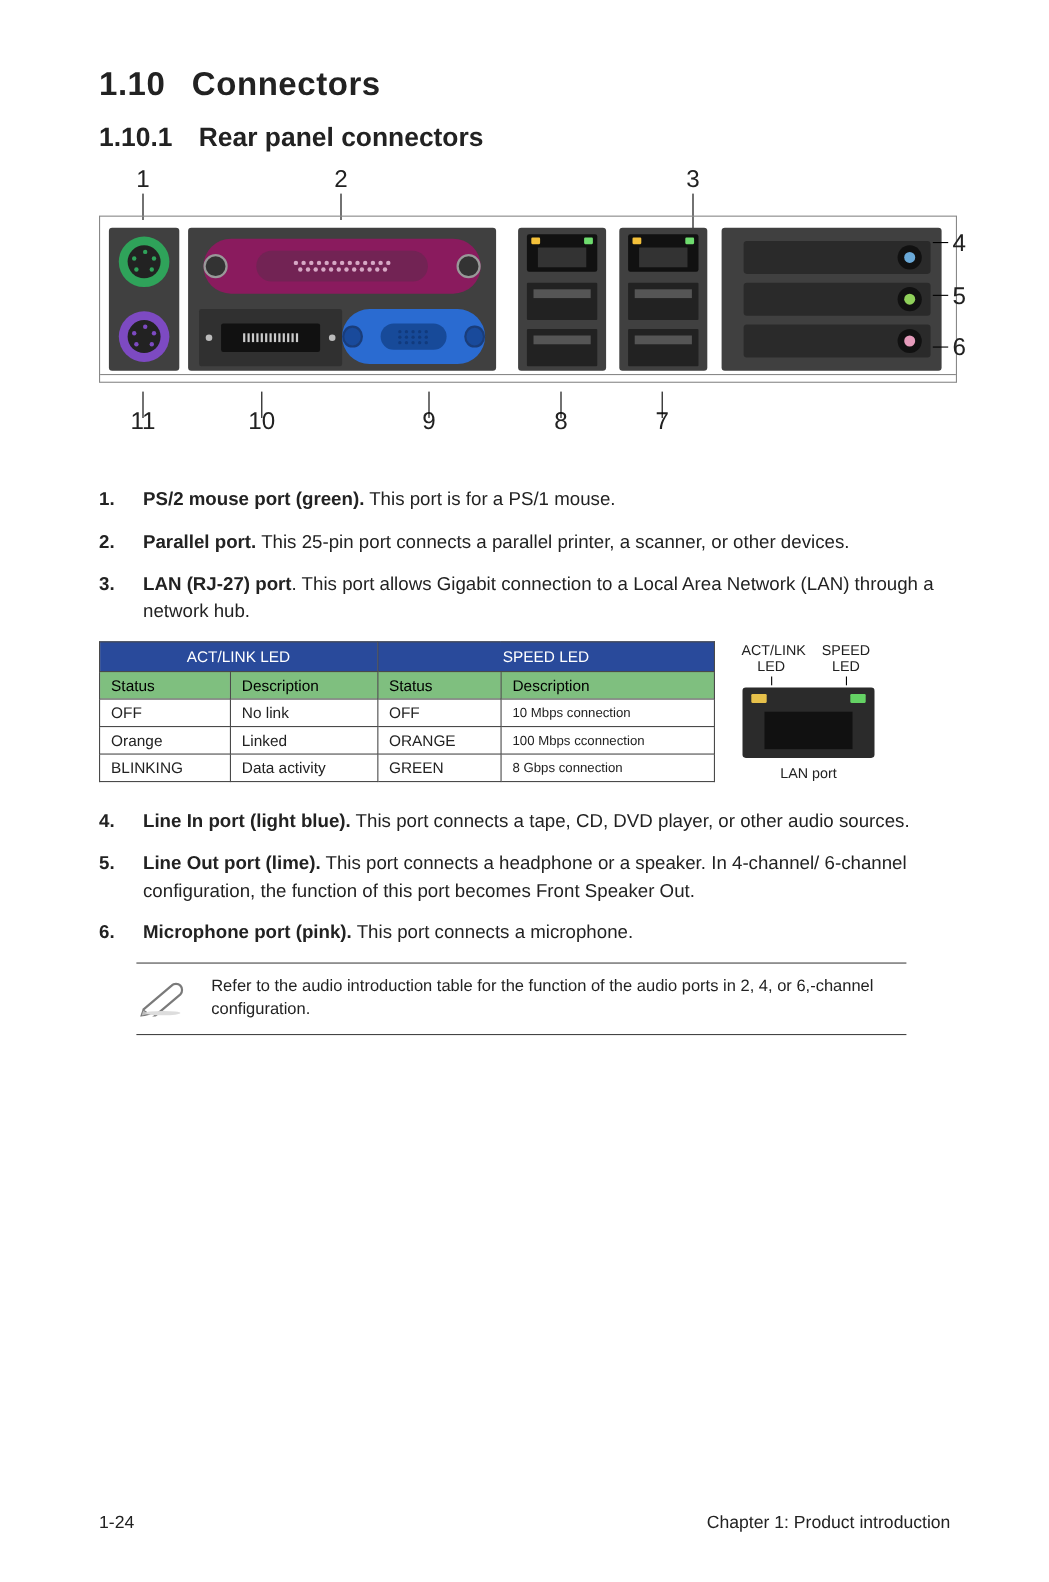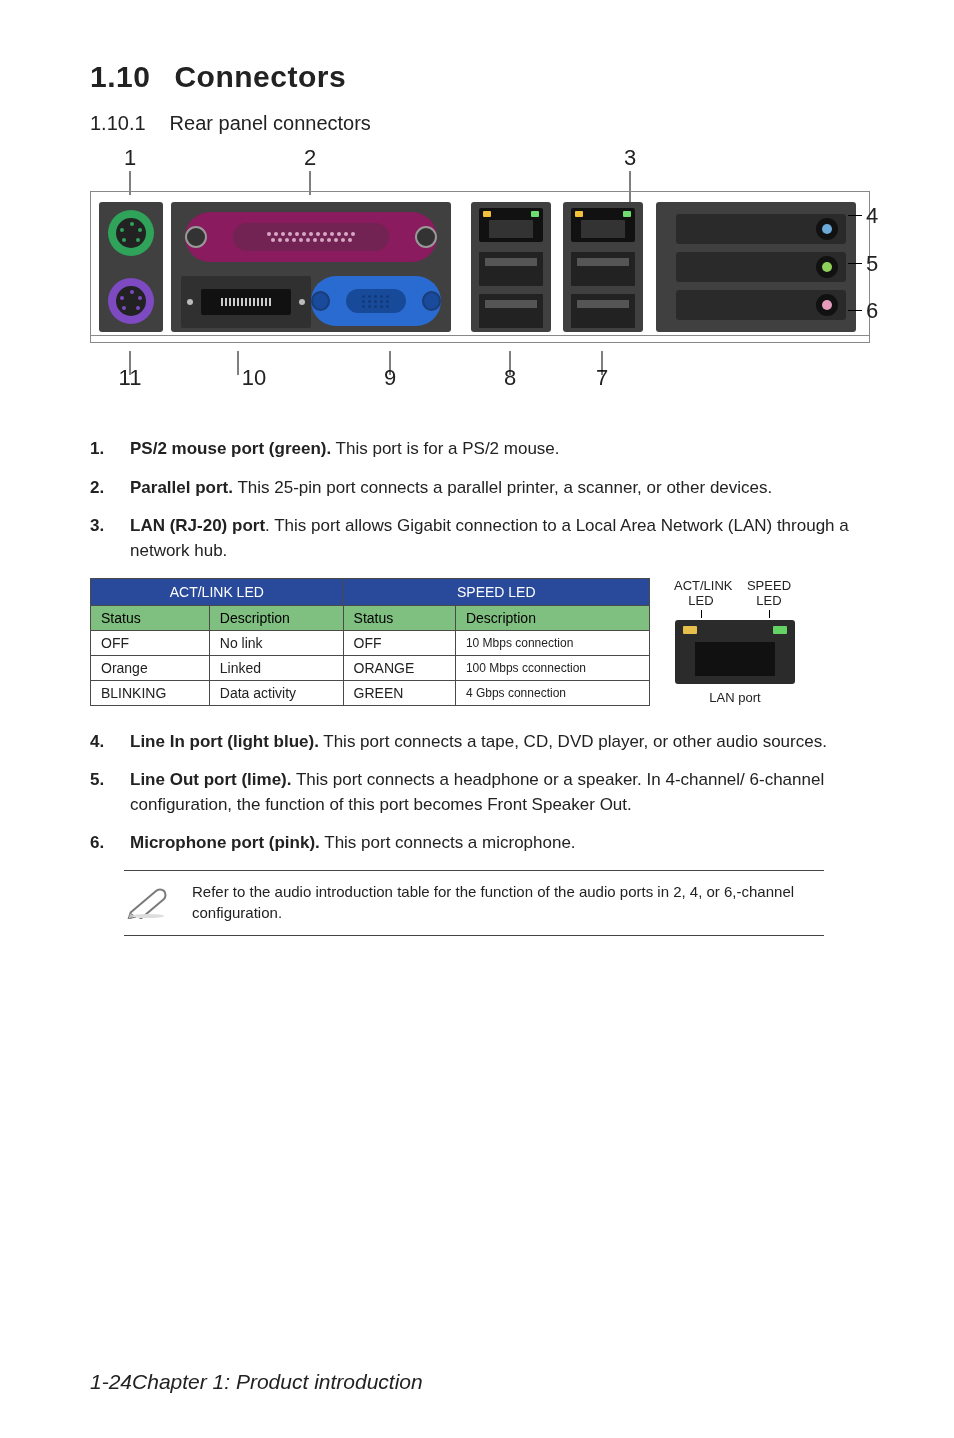--- a/index.html
+++ b/index.html
@@ -17,22 +17,22 @@
     position: relative;
   }
   .h1 {
     font-size: 30px;
     font-weight: bold;
     letter-spacing: 0.5px;
     margin-bottom: 18px;
   }
   .h1 .num { margin-right: 24px; }
   .h2 {
-    font-size: 20px;
-    font-weight: normal;
+    font-size: 24px;
+    font-weight: bold;
     margin-bottom: 10px;
   }
   .h2 .num { margin-right: 24px; }
 
   
   .panel-wrap { position: relative; width: 780px; height: 260px; }
   .toplabels, .bottomlabels { position: absolute; left:0; right:0; font-size:22px; }
   .toplabels { top: 0; height: 40px; }
   .bottomlabels { bottom: 0; height: 40px; }
   .toplabels span, .bottomlabels span { position:absolute; transform: translateX(-50%); }
@@ -135,21 +135,21 @@
   .lan-side .rj::before { content:""; position:absolute; top:6px; left:8px; width:14px; height:8px; background:#e6c04a; border-radius:1px; }
   .lan-side .rj::after  { content:""; position:absolute; top:6px; right:8px; width:14px; height:8px; background:#64d264; border-radius:1px; }
   .lan-side .rj .slot { position:absolute; left:20px; right:20px; top:22px; bottom:8px; background:#111; }
   .lan-side .cap { margin-top:6px; }
 
   .notebox { display:flex; gap:20px; align-items:center; margin:10px 0 0 34px; width:700px; border-top:1px solid #444; border-bottom:1px solid #444; padding:10px 0 12px 0; }
   .notebox .pen { width:48px; display:flex; justify-content:center; }
   .notebox .pen svg { width:44px; height:34px; }
   .notebox .ntxt { flex:1; font-size:15px; line-height:1.4; }
 
-  .footer { position:absolute; bottom:44px; left:90px; right:90px; display:flex; font-size:21px;font-style:italic; }
+  .footer { position:absolute; bottom:44px; left:90px; right:90px; display:flex; justify-content:space-between; font-size:16px; }
 
 </style>
 </head>
 <body>
 
 <div class="page">
 
   <div class="h1">
     <span class="num">1.10</span><span>Connectors</span>
   </div>
@@ -320,44 +320,44 @@
 
     <div class="ptr" style="top:70px; left:758px; width:14px;"></div>
     <div class="ptrnum" style="top:58px; left:776px;">4</div>
     <div class="ptr" style="top:118px; left:758px; width:14px;"></div>
     <div class="ptrnum" style="top:106px; left:776px;">5</div>
     <div class="ptr" style="top:165px; left:758px; width:14px;"></div>
     <div class="ptrnum" style="top:153px; left:776px;">6</div>
 
     <div class="bottomlabels">
       <span style="left:40px">11</span>
-      <span style="left:164px">10</span>
+      <span style="left:148px">10</span>
       <span style="left:300px">9</span>
       <span style="left:420px">8</span>
       <span style="left:512px">7</span>
       <span class="tick" style="left:40px; bottom:30px; height:24px;"></span>
       <span class="tick" style="left:148px; bottom:30px; height:24px;"></span>
       <span class="tick" style="left:300px; bottom:30px; height:24px;"></span>
       <span class="tick" style="left:420px; bottom:30px; height:24px;"></span>
       <span class="tick" style="left:512px; bottom:30px; height:24px;"></span>
     </div>
   </div>
 
   <div class="list">
     <div class="item">
       <div class="nn">1.</div>
-      <div class="txt"><b>PS/2 mouse port (green).</b><span> This port is for a PS/2 mouse.</span></div>
+      <div class="txt"><b>PS/2 mouse port (green).</b><span> This port is for a PS/1 mouse.</span></div>
     </div>
     <div class="item">
       <div class="nn">2.</div>
       <div class="txt"><b>Parallel port.</b><span> This 25-pin port connects a parallel printer, a scanner, or other devices.</span></div>
     </div>
     <div class="item">
       <div class="nn">3.</div>
-      <div class="txt"><b>LAN (RJ-20) port</b><span>. This port allows Gigabit connection to a Local Area Network (LAN) through a network hub.</span></div>
+      <div class="txt"><b>LAN (RJ-27) port</b><span>. This port allows Gigabit connection to a Local Area Network (LAN) through a network hub.</span></div>
     </div>
   </div>
 
 
   <div class="lan-row">
     <table class="led">
       <tbody>
           <tr>
         <th class="grp" colspan="2">ACT/LINK LED</th>
         <th class="grp" colspan="2">SPEED LED</th>
@@ -377,21 +377,21 @@
       <tr>
         <td>Orange</td>
         <td>Linked</td>
         <td>ORANGE</td>
         <td style="font-size:12px">100 Mbps cconnection</td>
       </tr>
       <tr>
         <td>BLINKING</td>
         <td>Data activity</td>
         <td>GREEN</td>
-        <td style="font-size:12px">4 Gbps connection</td>
+        <td style="font-size:12px">8 Gbps connection</td>
       </tr>
     </tbody>
       </table>
 
     <div class="lan-side">
       <div class="labels">
         <div style="white-space:pre-line">ACT/LINK LED</div>
         <div style="white-space:pre-line">SPEED LED</div>
       </div>
       <div class="ticks">

